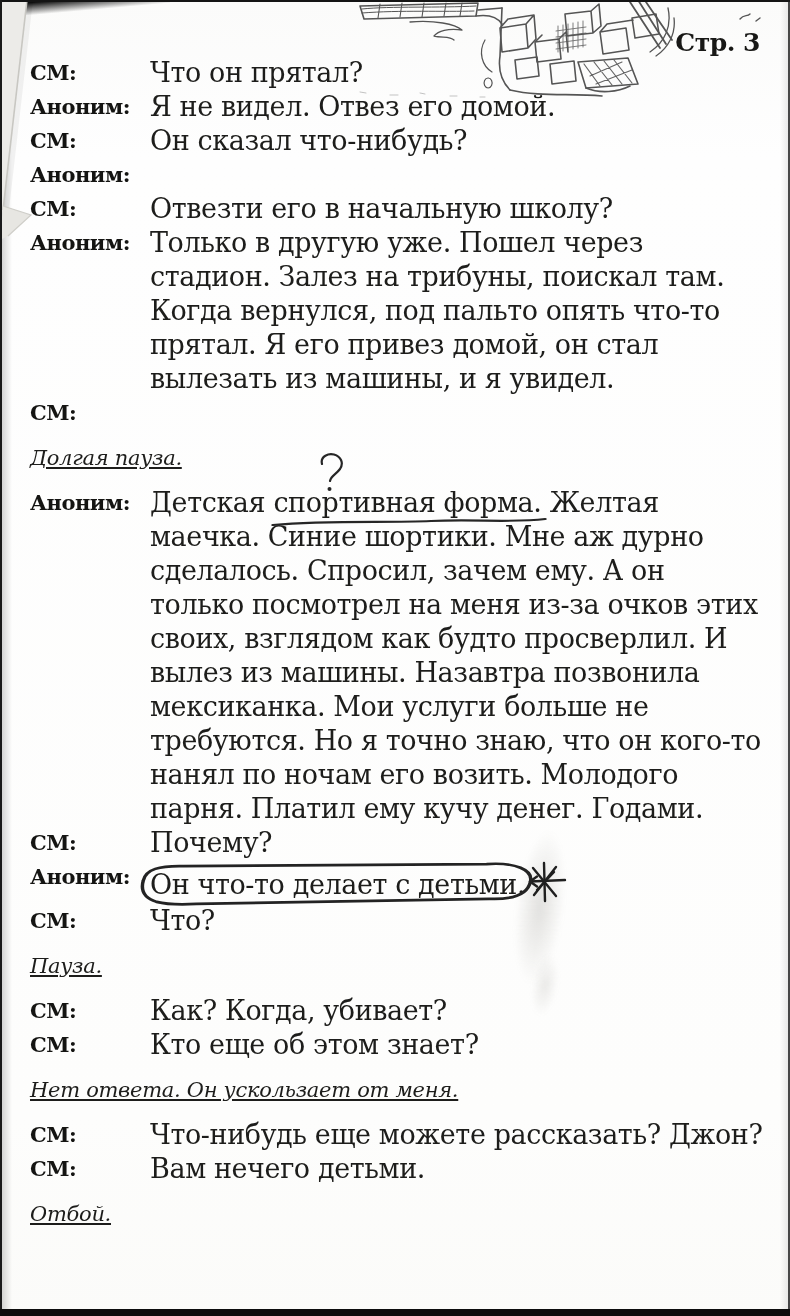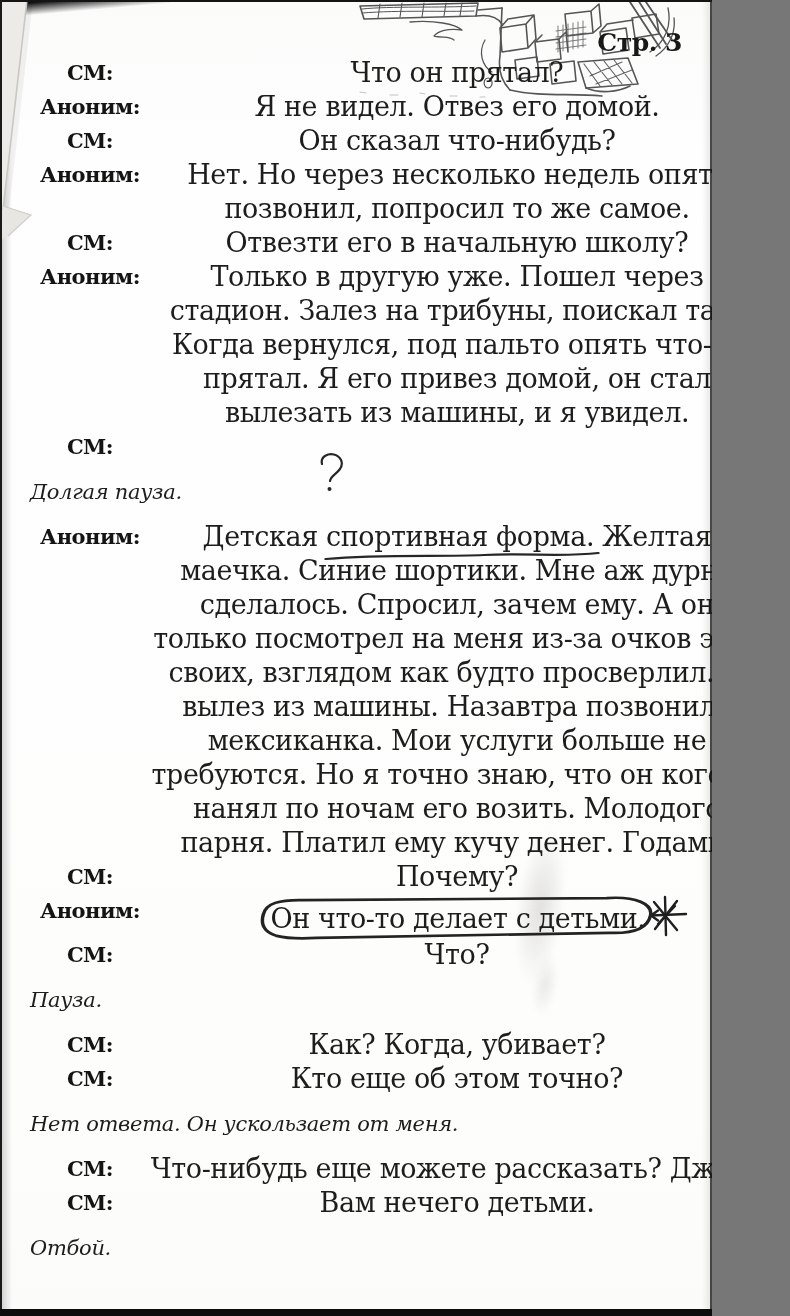--- a/index.html
+++ b/index.html
@@ -1,17 +1,17 @@
 <!DOCTYPE html>
 <html><head>
 <meta charset="utf-8">
 <style>
   html,body{margin:0;padding:0;background:#777;}
   .page{
-    position:relative;width:712px;height:1316px;overflow:hidden;
+    position:relative;width:790px;height:1316px;overflow:hidden;
     background:linear-gradient(180deg,#fbfbfa,#fefefe 12%,#fdfdfc 85%,#fbfbf9);
     font-family:"DejaVu Serif","Liberation Serif",serif;
     color:#1d1d1b;
   }
   
   .edge-top{position:absolute;left:0;top:0;right:0;height:2px;background:#141414;}
   .edge-bottom{position:absolute;left:0;bottom:0;right:0;height:7px;background:#0d0d0d;}
   .edge-left{position:absolute;left:0;top:0;bottom:0;width:2px;background:#1a1a1a;}
   .edge-right{position:absolute;right:0;top:0;bottom:0;width:2px;background:rgba(25,25,25,.8);}
   .left-shade{position:absolute;left:2px;top:0;bottom:0;width:10px;
@@ -28,31 +28,31 @@
     background:radial-gradient(ellipse 45% 50% at 50% 50%,rgba(115,112,104,.14),rgba(115,112,104,0) 70%);
     filter:blur(2px);transform:rotate(10deg);}
 
   .page-label{position:absolute;top:28px;right:30px;font-weight:bold;font-size:25px;
     letter-spacing:-.5px;color:#181816;}
 
   .sketch{position:absolute;left:350px;top:0;}
   .stray-marks{position:absolute;left:738px;top:10px;}
 
   .content{position:absolute;left:30px;top:56px;width:734px;}
-  .row{display:flex;text-align:center;}
+  .row{display:flex;}
   .speaker{flex:0 0 120px;font-weight:bold;font-size:21px;line-height:34px;
     letter-spacing:-.5px;color:#141412;}
   .text{flex:1;font-size:27px;line-height:34px;letter-spacing:-.4px;}
-  .stage{font-style:italic;font-size:21px;line-height:34px;letter-spacing:-.3px;margin:11px 0;}
+  .stage{font-style:italic;font-size:21px;line-height:34px;letter-spacing:-.3px;margin:11px 0;text-decoration:underline;}
 
   
   .qmark{position:absolute;left:318px;top:452px;}
   .u-wrap{position:relative;white-space:nowrap;}
   .u-wrap svg{position:absolute;left:-3px;bottom:-10px;width:107%;height:12px;}
-  .c-wrap{position:relative;display:inline-block;white-space:nowrap;margin-left:44px;}
+  .c-wrap{position:relative;display:inline-block;white-space:nowrap;}
   .c-wrap svg.oval{position:absolute;left:-12px;top:-7px;width:calc(100% + 24px);height:calc(100% + 13px);}
   .star{display:inline-block;vertical-align:-10px;margin-left:2px;}
 </style>
 </head>
 <body>
 
 <div class="page">
 
   <div class="left-shade"></div>
   <div class="right-shade"></div>
@@ -120,21 +120,20 @@
     <div class="row">
       <div class="speaker">Аноним:</div>
       <div class="text">Я не видел. Отвез его домой.</div>
     </div>
     <div class="row">
       <div class="speaker">СМ:</div>
       <div class="text">Он сказал что-нибудь?</div>
     </div>
     <div class="row">
       <div class="speaker">Аноним:</div>
-      <div class="text">Нет. Но через несколько недель опять позвонил, попросил то же самое.</div>
     </div>
     <div class="row">
       <div class="speaker">СМ:</div>
       <div class="text">Отвезти его в начальную школу?</div>
     </div>
     <div class="row">
       <div class="speaker">Аноним:</div>
       <div class="text">Только в другую уже. Пошел через стадион. Залез на трибуны, поискал там. Когда вернулся, под пальто опять что-то прятал. Я его привез домой, он стал вылезать из машины, и я увидел.</div>
     </div>
     <div class="row">
@@ -177,21 +176,21 @@
     <div class="stage">Пауза.</div>
 
     <div class="row">
       <div class="speaker">СМ:</div>
       <div class="text">Как? Когда, убивает?</div>
     </div>
 
 
     <div class="row">
       <div class="speaker">СМ:</div>
-      <div class="text">Кто еще об этом точно?</div>
+      <div class="text">Кто еще об этом знает?</div>
     </div>
 
     <div class="stage">Нет ответа. Он ускользает от меня.</div>
 
     <div class="row">
       <div class="speaker">СМ:</div>
       <div class="text">Что-нибудь еще можете рассказать? Джон?</div>
     </div>
 
 

